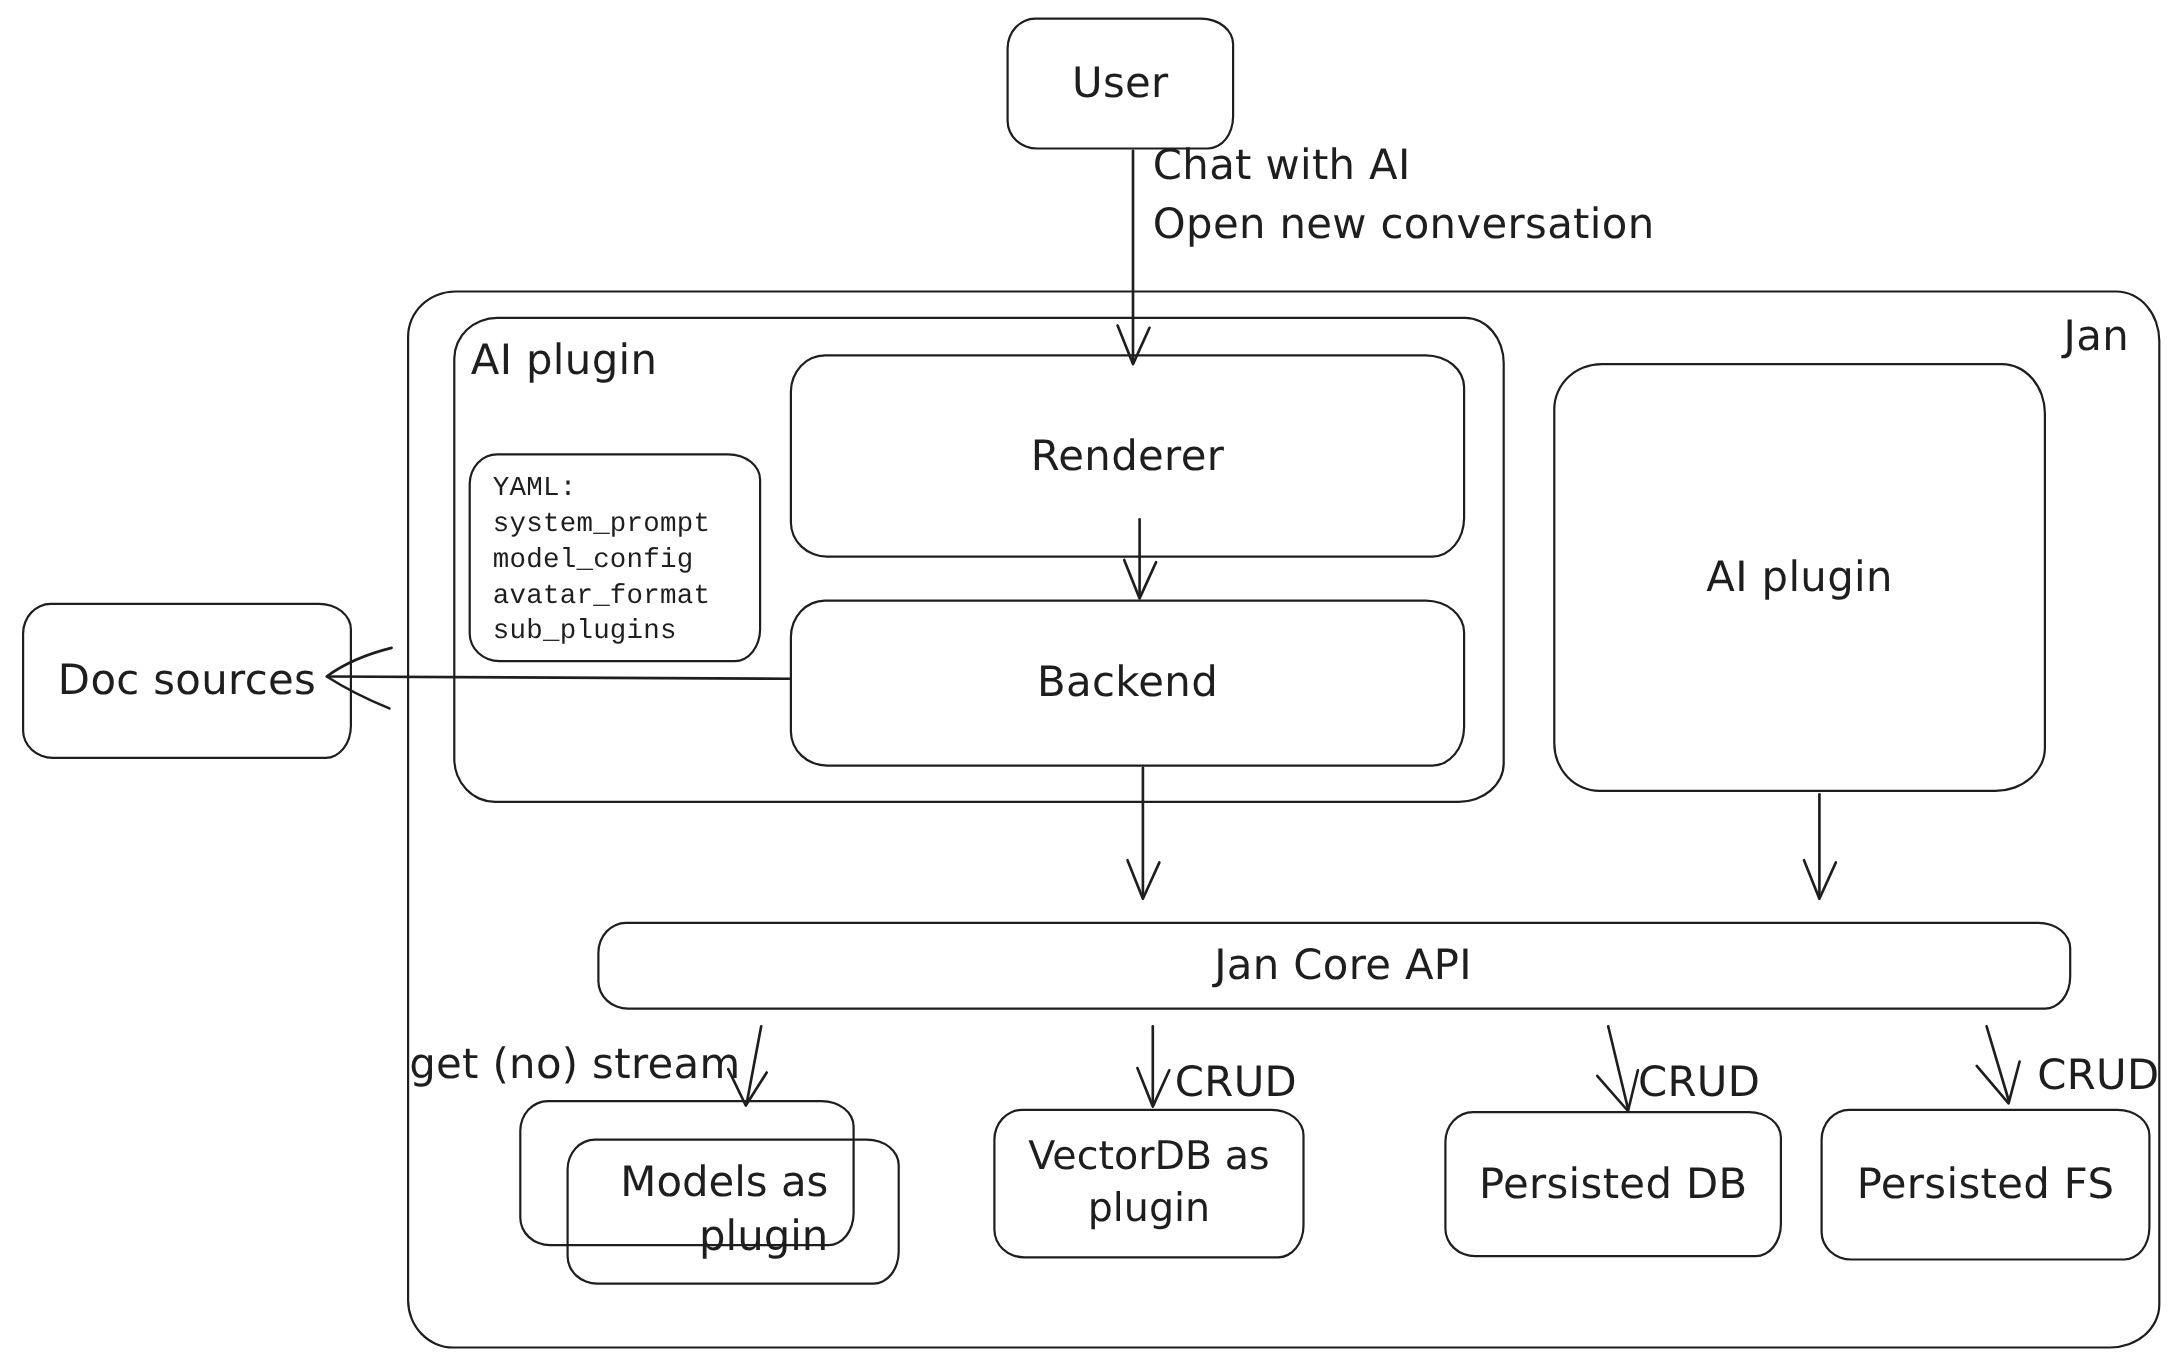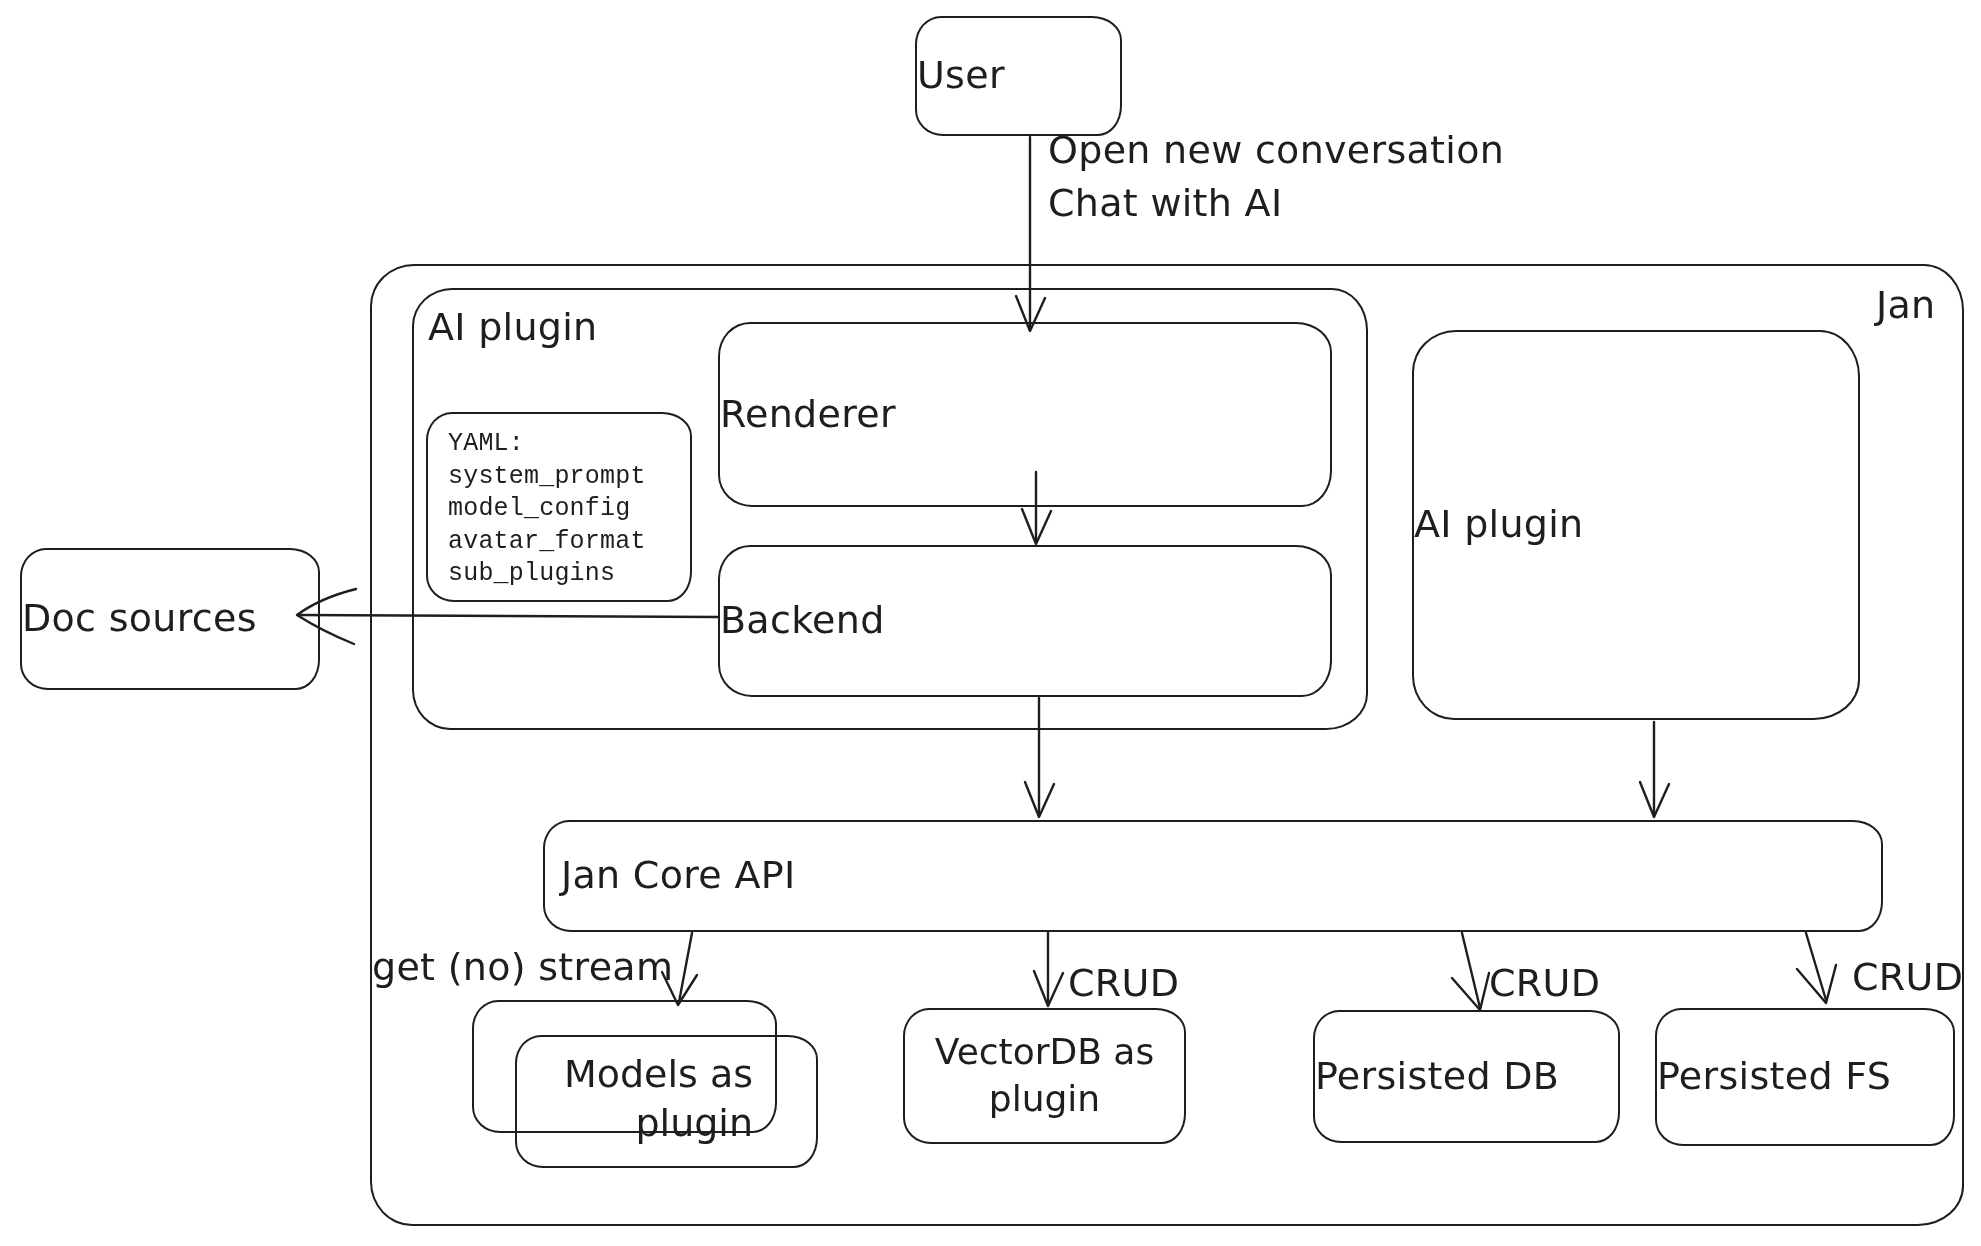--- a/index.html
+++ b/index.html
@@ -16,20 +16,21 @@
     color: #1e1e1e;
     overflow: hidden;
   }
   .box {
     position: absolute;
     border: 2.5px solid #1e1e1e;
     background: transparent;
     box-sizing: border-box;
     display: flex;
     align-items: center;
+    justify-content: center;
     text-align: center;
   }
   .box .lbl {
     font-size: 38px;
     line-height: 1.25;
     letter-spacing: 0.3px;
   }
   
   .r-sm { border-radius: 26px 30px 24px 28px / 28px 24px 30px 26px; }
   .r-md { border-radius: 32px 36px 30px 34px / 34px 30px 36px 32px; }
@@ -115,43 +116,43 @@
   </div>
 
   <div class="box r-sm" style="left:20px; top:548px; width:300px; height:142px;">
     <span class="lbl">Doc sources</span>
   </div>
 
   <div class="box r-lg" style="left:1412px; top:330px; width:448px; height:390px;">
     <span class="lbl">AI plugin</span>
   </div>
 
-  <div class="box r-sm" style="left:543px; top:820px; width:1340px; height:112px;padding-left:16px;">
+  <div class="box r-sm" style="left:543px; top:838px; width:1340px; height:80px;padding-left:16px;">
     <span class="lbl">Jan Core API</span>
   </div>
 
   <div class="box r-sm" style="left:472px; top:1000px; width:305px; height:133px;"></div>
   <div class="box r-sm" style="left:515px; top:1035px; width:303px; height:133px;"></div>
   <div class="models-label">Models as plugin</div>
 
   <div class="box r-sm" style="left:903px; top:1008px; width:283px; height:136px;">
     <span class="wrap-label">VectorDB as plugin</span>
   </div>
 
   <div class="box r-sm" style="left:1313px; top:1010px; width:307px; height:133px;">
     <span class="lbl">Persisted DB</span>
   </div>
 
   <div class="box r-sm" style="left:1655px; top:1008px; width:300px; height:138px;">
     <span class="lbl">Persisted FS</span>
   </div>
 
   <div class="floating-label" style="left:1048px; top:124px; line-height:1.4;">
+    <div>Chat with AI</div>
     <div>Open new conversation</div>
-    <div>Chat with AI</div>
   </div>
 
   <span class="floating-label" style="left:372px; top:942px;">get (no) stream</span>
 
   <span class="floating-label" style="left:1068px; top:958px;">CRUD</span>
 
   <span class="floating-label" style="left:1489px; top:958px;">CRUD</span>
 
   <span class="floating-label" style="left:1852px; top:952px;">CRUD</span>
 

